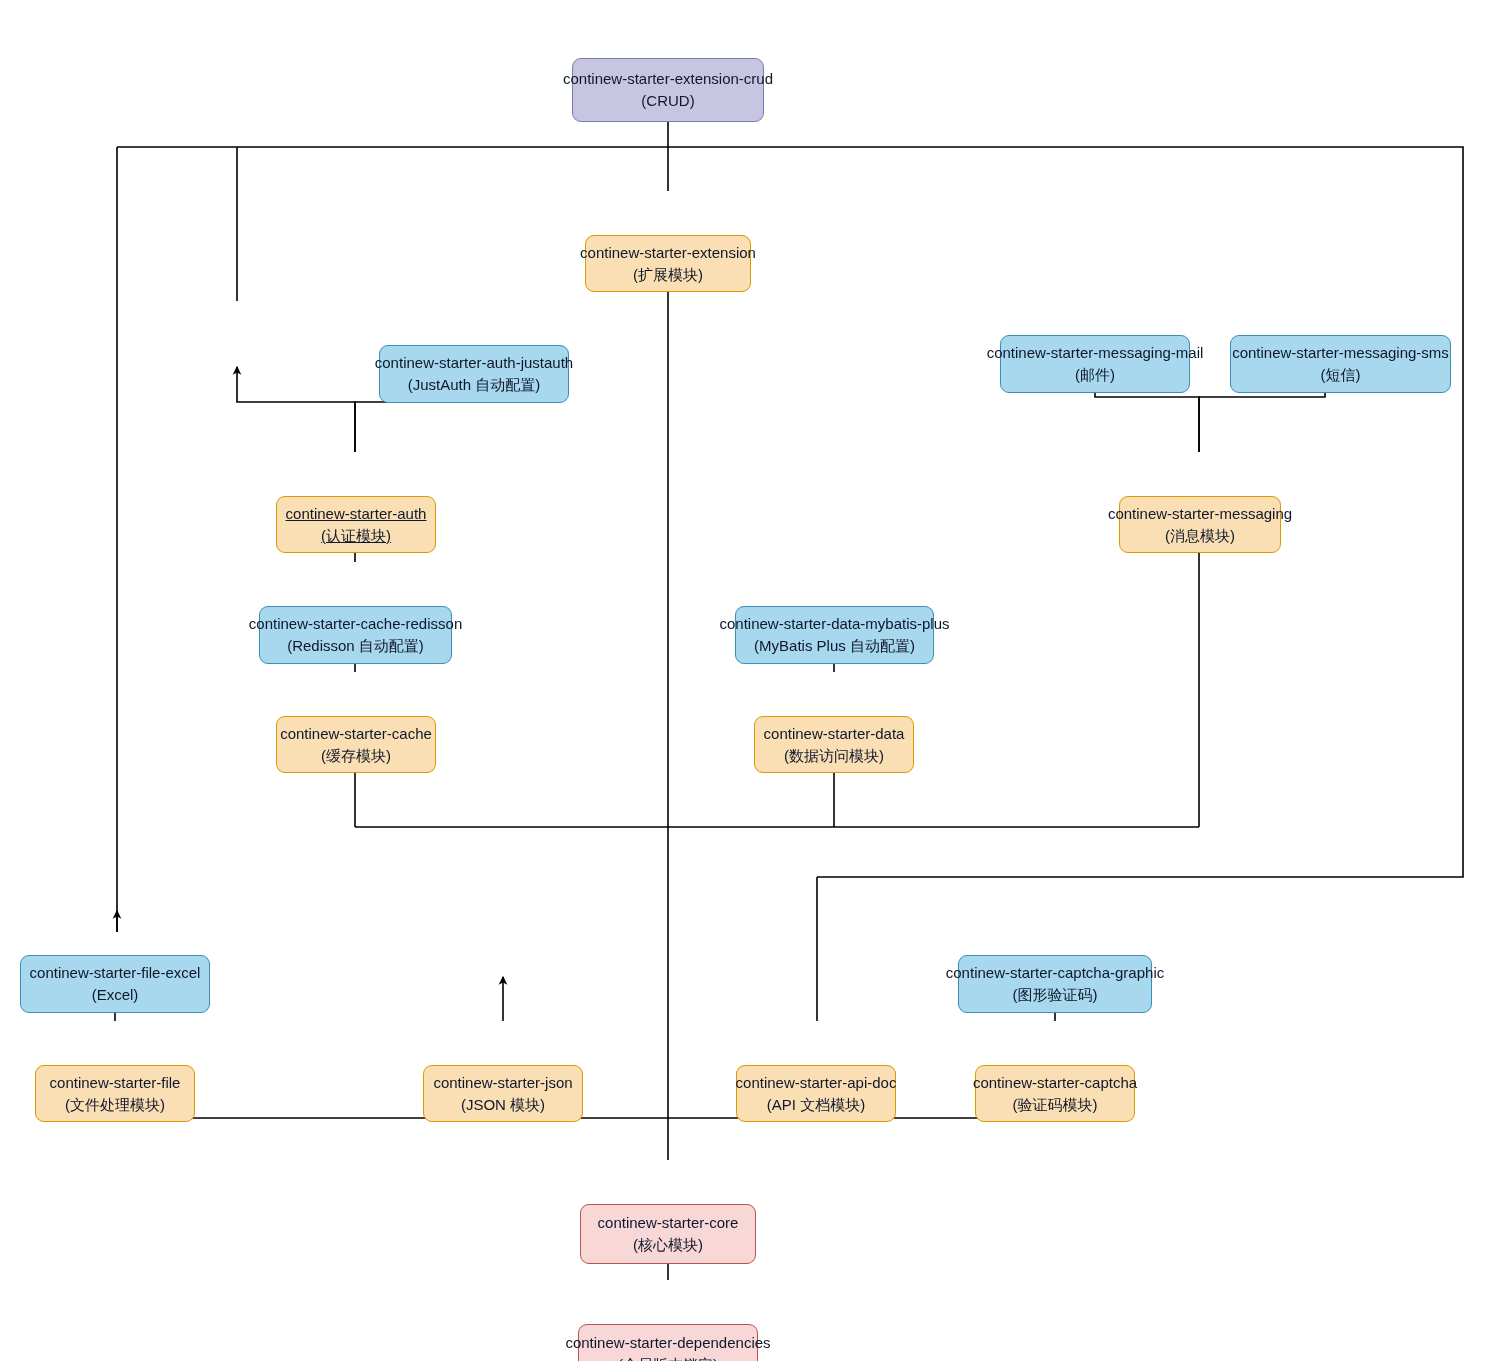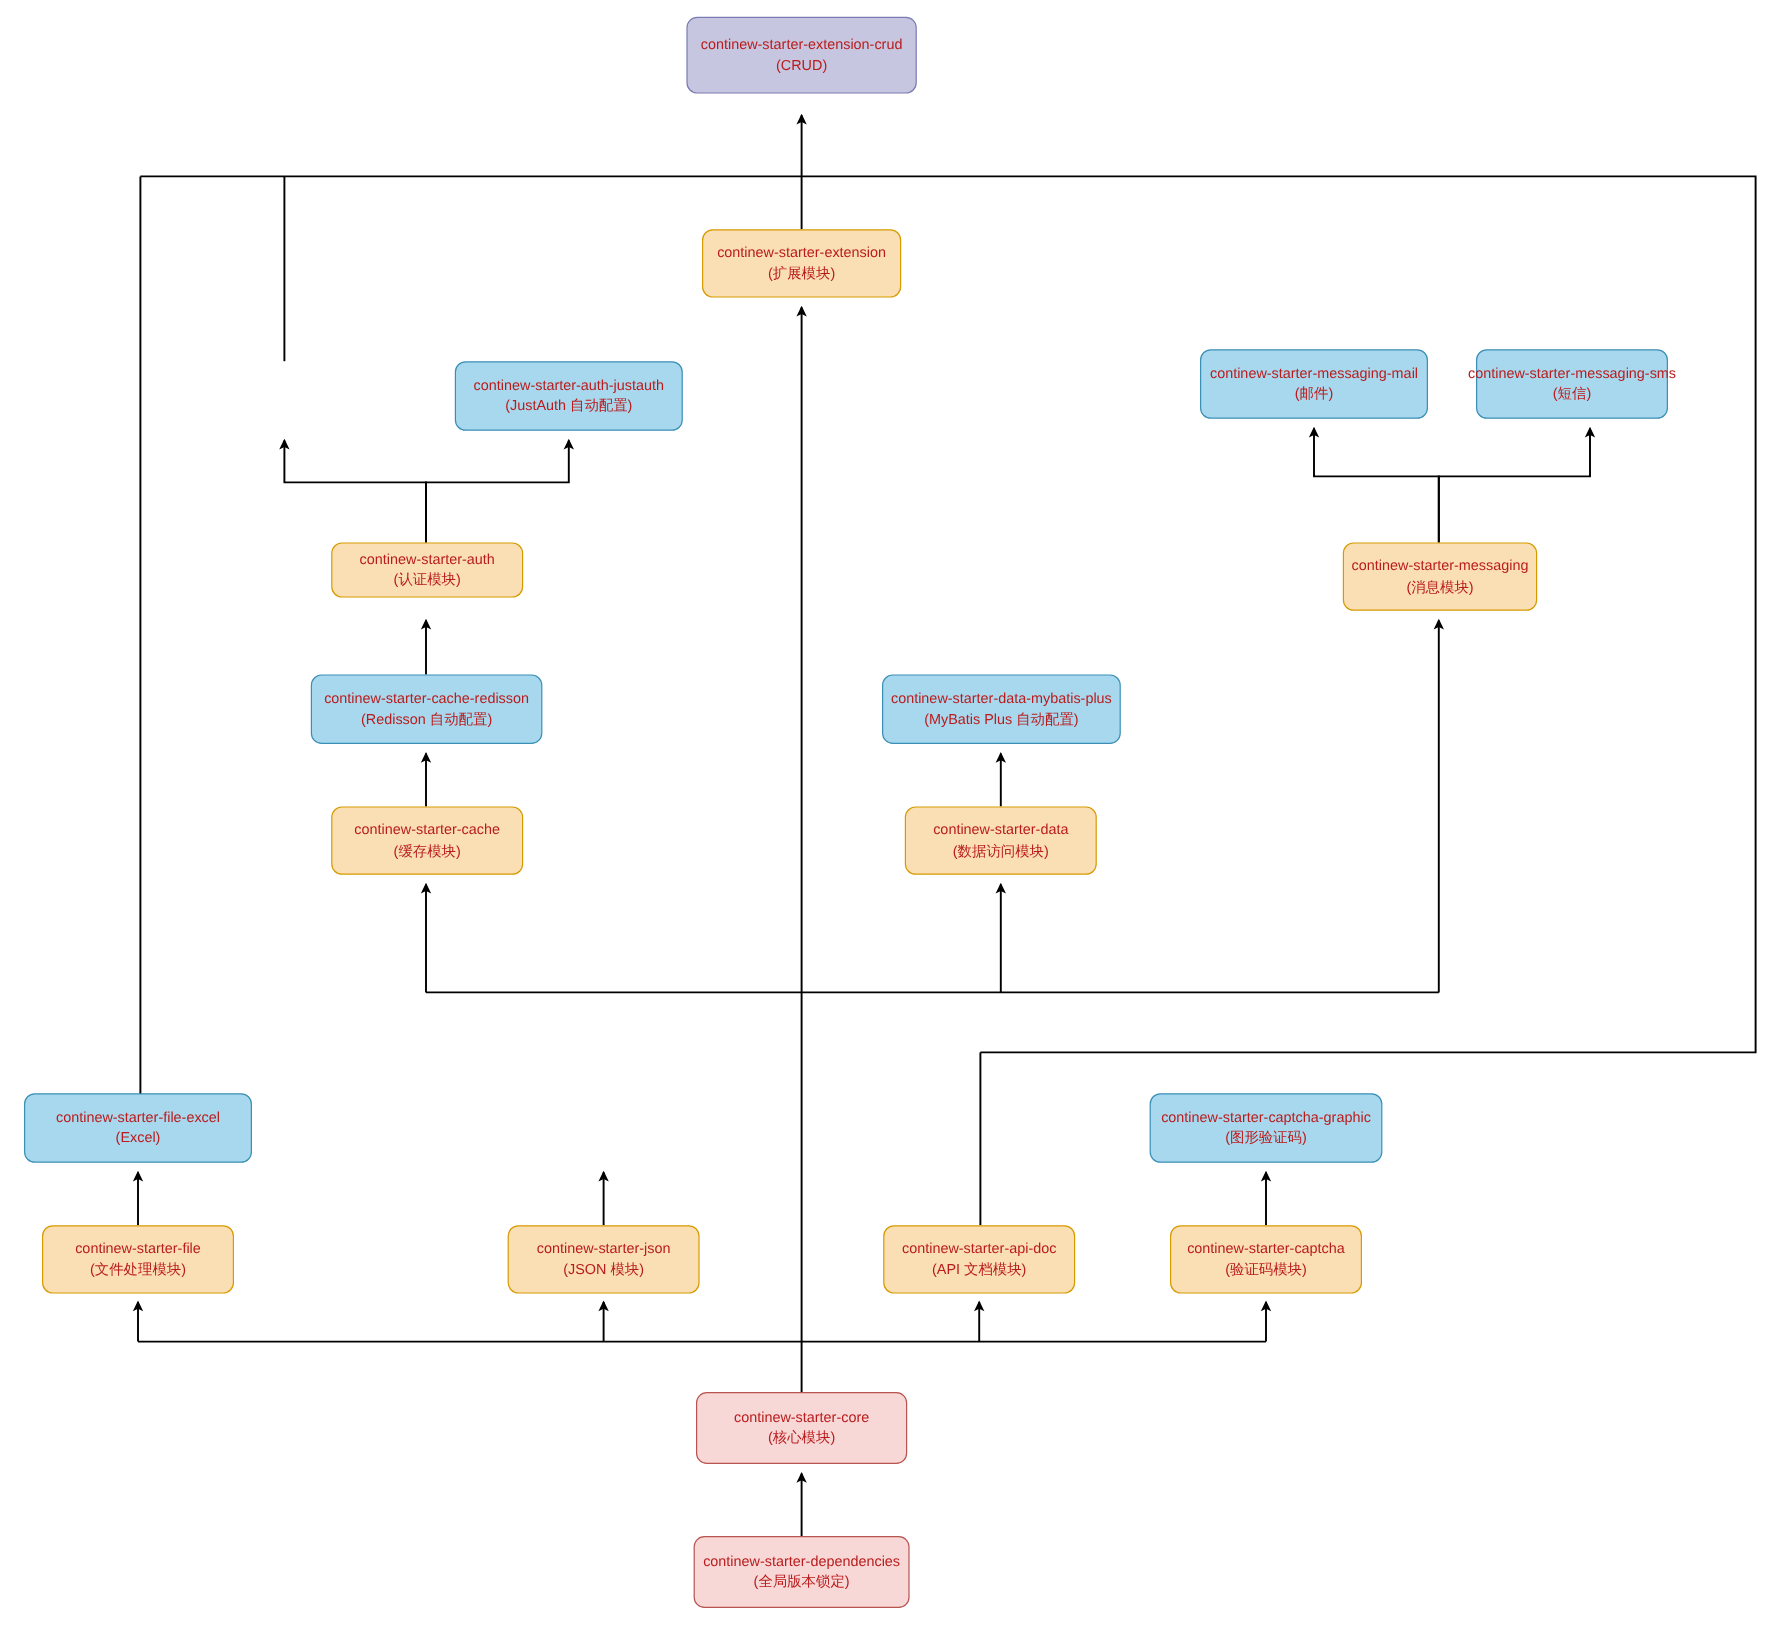--- a/index.html
+++ b/index.html
@@ -6,22 +6,23 @@
   body{
     font-family:"Liberation Sans","DejaVu Sans",sans-serif;
     width:1490px;height:1361px;overflow:hidden;position:relative;
   }
   #diagram-root{position:relative;width:1490px;height:1361px;}
   svg#wires{position:absolute;left:0;top:0;width:1490px;height:1361px;}
   .node{
     position:absolute;box-sizing:border-box;
     border-radius:9px;border:1.3px solid #000;
     display:flex;flex-direction:column;align-items:center;justify-content:center;
-    text-align:center;line-height:1.45;color:#b91c1c;
-    font-size:12px;
+    text-align:center;line-height:1.45;color:#0f172a;
+    font-size:15px;
+    margin-top:44px;
   }
   .node .l1{display:block;white-space:nowrap;}
   .node .l2{display:block;white-space:nowrap;}
   .n-blue{background:#a8d8ee;border-color:#3a8fb7;}
   .n-orange{background:#fbdfb4;border-color:#d79b00;}
   .n-purple{background:#c6c6e0;border-color:#7b7bb3;}
   .n-pink{background:#f8d7d7;border-color:#b85450;}
 </style>
 </head>
 <body>
@@ -89,25 +90,25 @@
       <span class="l2">(扩展模块)</span>
     </div>
     <div class="node n-blue" style="left: 379px; top: 301px; width: 190px; height: 58px;">
       <span class="l1">continew-starter-auth-justauth</span>
       <span class="l2">(JustAuth 自动配置)</span>
     </div>
     <div class="node n-blue" style="left: 1000px; top: 291px; width: 190px; height: 58px;">
       <span class="l1">continew-starter-messaging-mail</span>
       <span class="l2">(邮件)</span>
     </div>
-    <div class="node n-blue" style="left: 1230px; top: 291px; width: 160px; height: 58px;">
+    <div class="node n-blue" style="left: 1230px; top: 291px; width: 221px; height: 58px;">
       <span class="l1">continew-starter-messaging-sms</span>
       <span class="l2">(短信)</span>
     </div>
-    <div class="node n-orange" style="left: 276px; top: 452px; width: 160px; height: 46px;">
+    <div class="node n-orange" style="left: 276px; top: 452px; width: 160px; height: 57px; text-decoration: underline;">
       <span class="l1">continew-starter-auth</span>
       <span class="l2">(认证模块)</span>
     </div>
     <div class="node n-orange" style="left: 1119px; top: 452px; width: 162px; height: 57px;">
       <span class="l1">continew-starter-messaging</span>
       <span class="l2">(消息模块)</span>
     </div>
     <div class="node n-blue" style="left: 259px; top: 562px; width: 193px; height: 58px;">
       <span class="l1">continew-starter-cache-redisson</span>
       <span class="l2">(Redisson 自动配置)</span>

